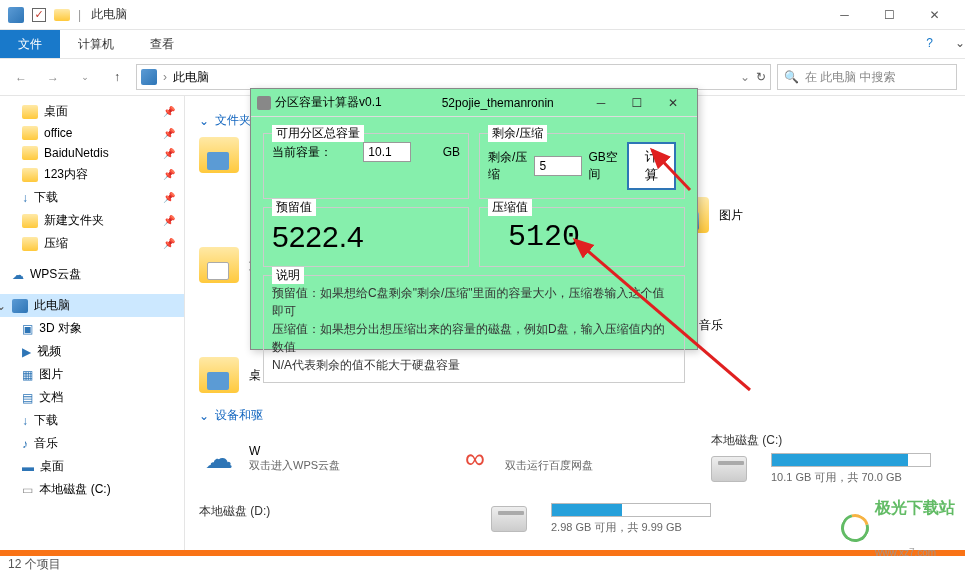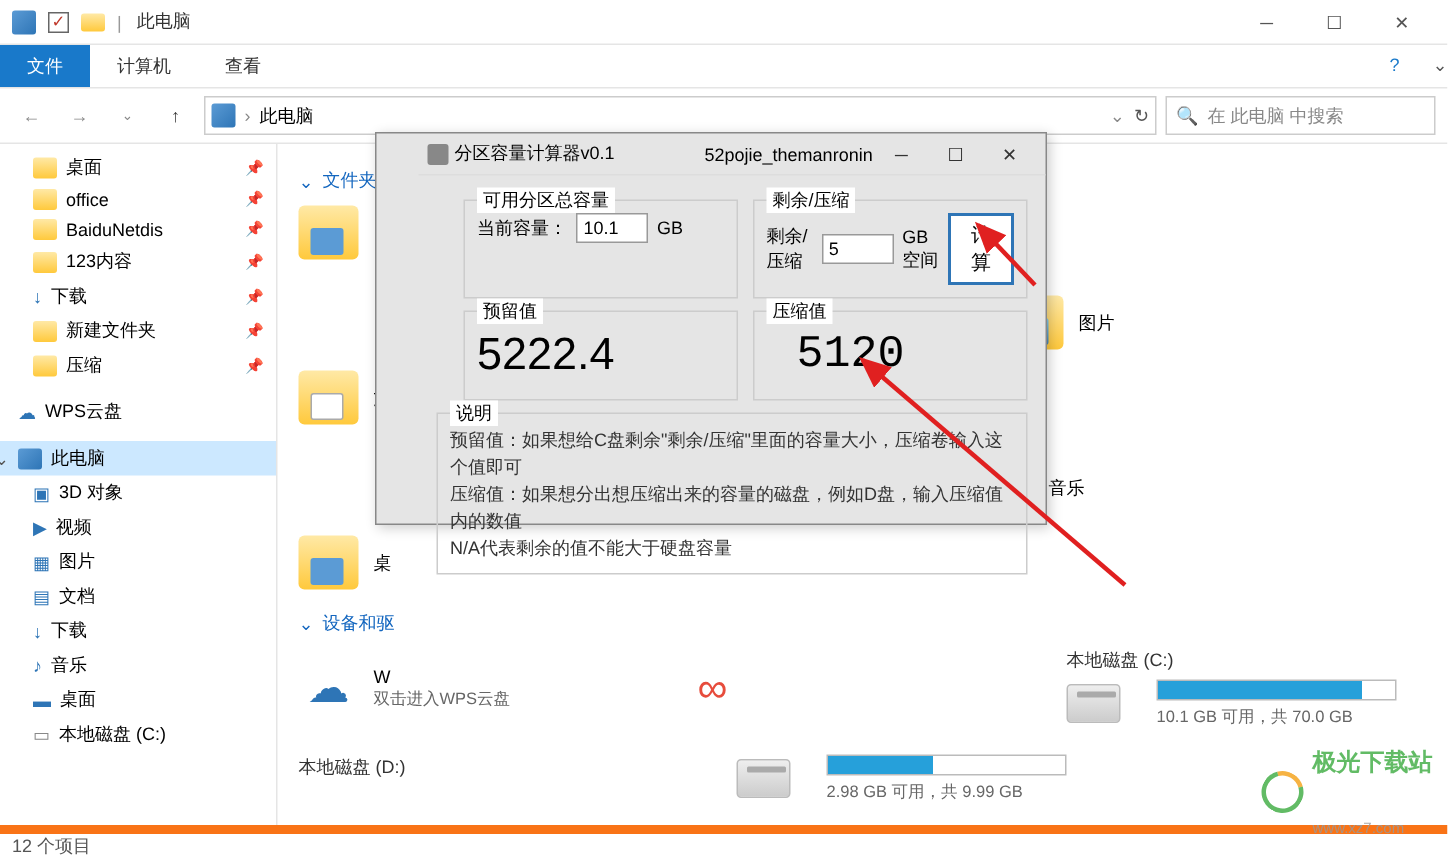--- a/index.html
+++ b/index.html
@@ -39,29 +39,29 @@
 .drive-tile .row { display: flex; gap: 24px; align-items: center; }
 .drive-icon { width: 40px; height: 26px; background: linear-gradient(#eee,#ccc); border-radius: 3px; border: 1px solid #bbb; position: relative; }
 .drive-icon::after { content:''; position:absolute; top:4px; left:6px; width:26px; height:4px; background:#aaa; border-radius:1px; }
 .drive-bar { width: 160px; height: 14px; border: 1px solid #bbb; background: #fff; margin-bottom: 3px; }
 .drive-bar .fill { height: 100%; background: #26a0da; }
 .drive-text { color: #666; font-size: 11px; }
 .cloud-tile { display: flex; align-items: center; gap: 10px; width: 220px; }
 .cloud-icon { width: 40px; height: 36px; display: flex; align-items: center; justify-content: center; font-size: 28px; }
 .statusbar { height: 22px; border-top: 6px solid #f97316; display: flex; align-items: center; padding: 0 8px; color: #555; }
 
-.dialog { position: absolute; left: 250px; top: 88px; width: 448px; height: 262px; background: #e5e5e5; border: 1px solid #888; box-shadow: 2px 2px 8px rgba(0,0,0,0.2); padding-left: 28px; }
+.dialog { position: absolute; left: 250px; top: 88px; width: 448px; height: 262px; background: #86efac; border: 1px solid #888; box-shadow: 2px 2px 8px rgba(0,0,0,0.2); }
 .dialog .dlg-title { height: 28px; display: flex; align-items: center; padding: 0 6px; border-bottom: 1px solid #ddd; }
 .dialog .dlg-title .winbtns { margin-left: auto; display: flex; }
 .dialog .dlg-title .winbtn { width: 36px; height: 26px; display: flex; align-items: center; justify-content: center; color: #333; }
 .dialog .dlg-body { padding: 8px 12px; }
-.dlg-row { display: flex; gap: 10px; margin-left: 18px; }
+.dlg-row { display: flex; gap: 10px; }
 .fieldset { border: 1px solid #ccc; padding: 8px; flex: 1; position: relative; margin-top: 8px; }
 .fieldset .legend { position: absolute; top: -9px; left: 8px; background: #fff; padding: 0 4px; font-size: 12px; }
-.fieldset .inner-row { display: flex; align-items: center; gap: 6px; }
+.fieldset .inner-row { display: flex; align-items: center; gap: 6px; justify-content: space-between; }
 .fieldset input { width: 48px; border: 1px solid #999; padding: 2px 4px; font-size: 12px; }
 .calc-btn { border: 2px solid #2e75b6; padding: 4px 12px; background: #fff; }
 .big-num { font-size: 30px; font-weight: 400; padding: 4px 0; }
 .smalltext { font-size: 12px; color: #333; line-height: 1.5; }
 .checkbox { width: 14px; height: 14px; border: 1px solid #666; display: inline-flex; align-items: center; justify-content: center; color: #c0392b; font-size: 11px; }
 .watermark { position: absolute; right: 10px; bottom: 14px; display: flex; align-items: center; gap: 6px; opacity: 0.85; }
 .watermark .circle { width: 28px; height: 28px; border: 3px solid #47b04b; border-radius: 50%; border-top-color: #f5a623; transform: rotate(30deg); }
 .watermark .txt1 { color: #47b04b; font-size: 16px; font-weight: bold; }
 .watermark .txt2 { color: #999; font-size: 10px; margin-top: 28px; }
 svg.arrow-svg { position: absolute; pointer-events: none; }
@@ -241,20 +241,23 @@
     <div class="grid">
       <div class="cloud-tile">
         <div class="cloud-icon" style="color:#2e75b6;">☁</div>
         <div>
           <div>W</div>
           <div style="color:#666;font-size:11px;">双击进入WPS云盘</div>
         </div>
       </div>
       <div class="cloud-tile">
         <div class="cloud-icon" style="color:#e74c3c;">∞</div>
+        <div>
+          <div style="color:#666;font-size:11px;margin-top:14px;">双击运行百度网盘</div>
+        </div>
       </div>
       <div class="drive-tile">
         <div class="drive-name">本地磁盘 (C:)</div>
         <div class="row">
           <div class="drive-icon"></div>
           <div>
             <div class="drive-bar">
                 <div class="fill" style="width:86%;"></div>
               </div>
             <div class="drive-text">10.1 GB 可用，共 70.0 GB</div>

